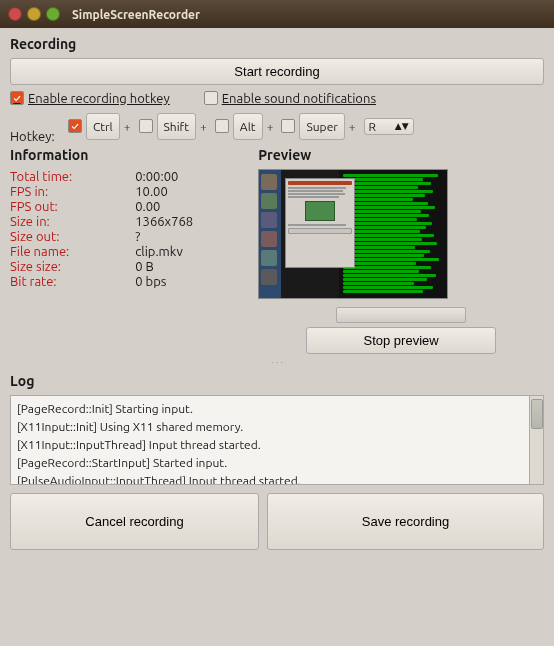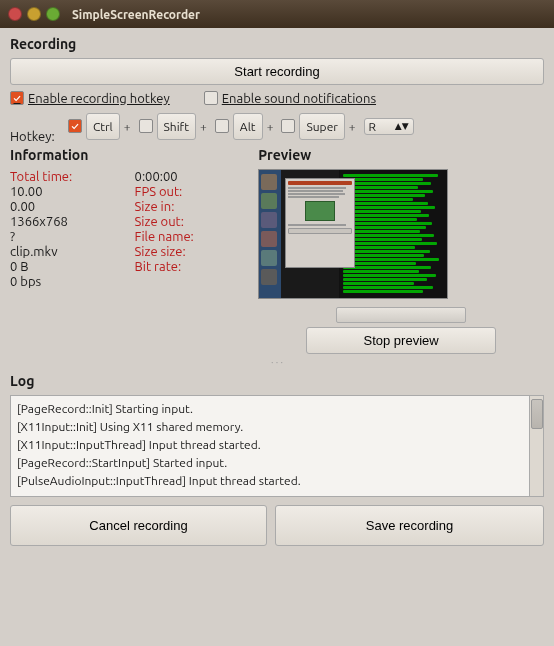--- a/index.html
+++ b/index.html
@@ -241,21 +241,21 @@
       color: #999;
       font-size: 10px;
       margin: 2px 0;
     }
     .log-section {
       margin-top: 6px;
     }
     .log-box {
       border: 1px solid #aaa;
       background: #f5f3f0;
-      height: 102px;
+      height: 90px;
       overflow-y: scroll;
       padding: 4px 6px;
       font-size: 12px;
       line-height: 1.5;
       margin-bottom: 8px;
       position: relative;
     }
     .log-line { white-space: nowrap; }
     .scrollbar-track {
       position: absolute;
@@ -285,21 +285,21 @@
       padding: 6px;
       background: linear-gradient(to bottom, #f0ece6, #ddd8d0);
       border: 1px solid #aaa;
       border-radius: 3px;
       font-size: 13px;
       cursor: pointer;
       text-align: center;
     }
     .btn-save {
       flex: 1;
-      padding: 12px;
+      padding: 20px;
       background: linear-gradient(to bottom, #f0ece6, #ddd8d0);
       border: 1px solid #aaa;
       border-radius: 3px;
       font-size: 13px;
       cursor: pointer;
       text-align: center;
     }
     .plus-sign { font-size: 12px; color: #444; }
   </style>
 </head>
@@ -358,20 +358,21 @@
     </div>
   </div>
 
   <div class="two-col">
 
     <div class="info-col">
       <div class="section-title">Information</div>
       <div class="info-table">
         <span class="info-label">Total time:</span>
         <span class="info-value">0:00:00</span>
+        <span class="info-label">FPS in:</span>
         <span class="info-value">10.00</span>
         <span class="info-label">FPS out:</span>
         <span class="info-value">0.00</span>
         <span class="info-label">Size in:</span>
         <span class="info-value">1366x768</span>
         <span class="info-label">Size out:</span>
         <span class="info-value">?</span>
         <span class="info-label">File name:</span>
         <span class="info-value">clip.mkv</span>
         <span class="info-label">Size size:</span>

